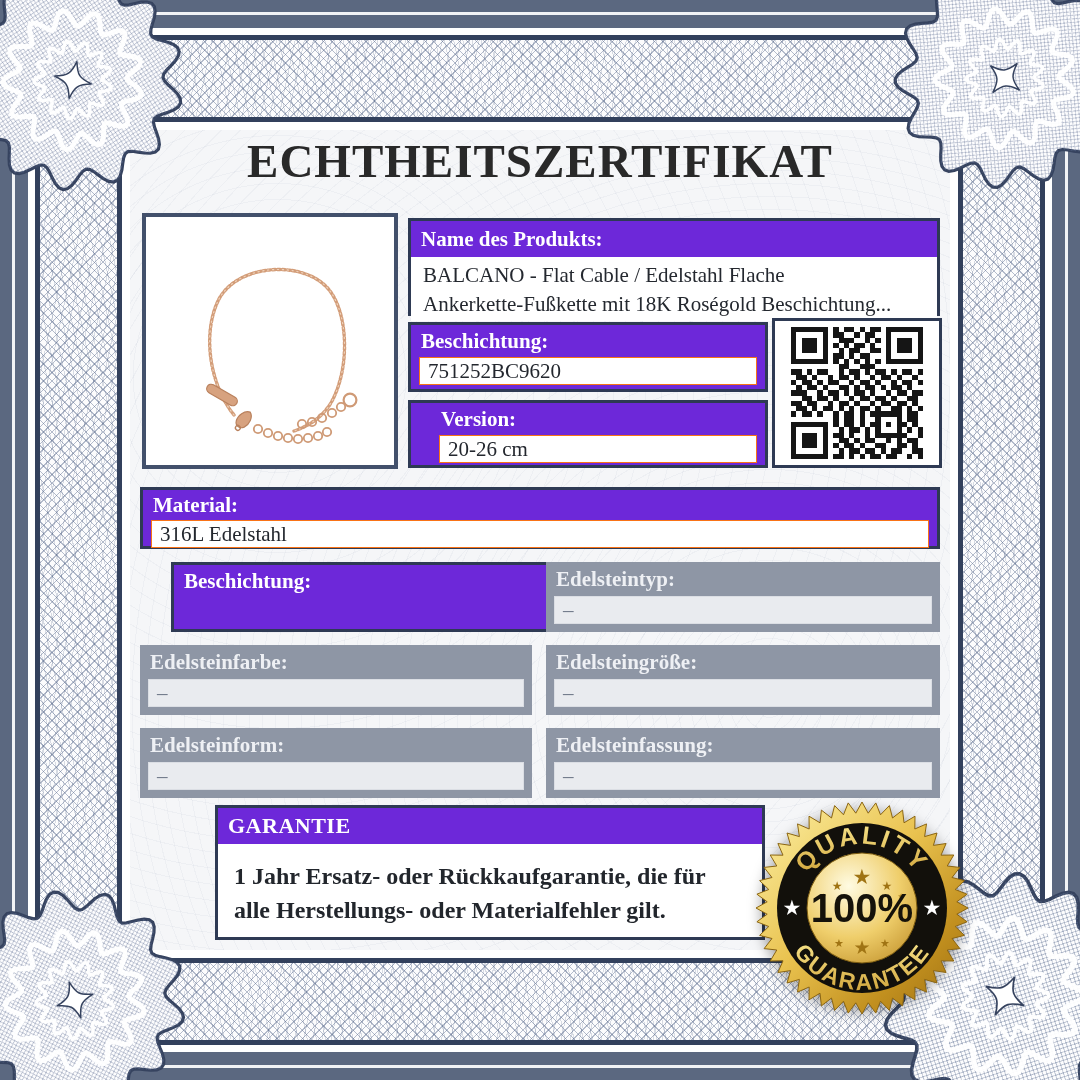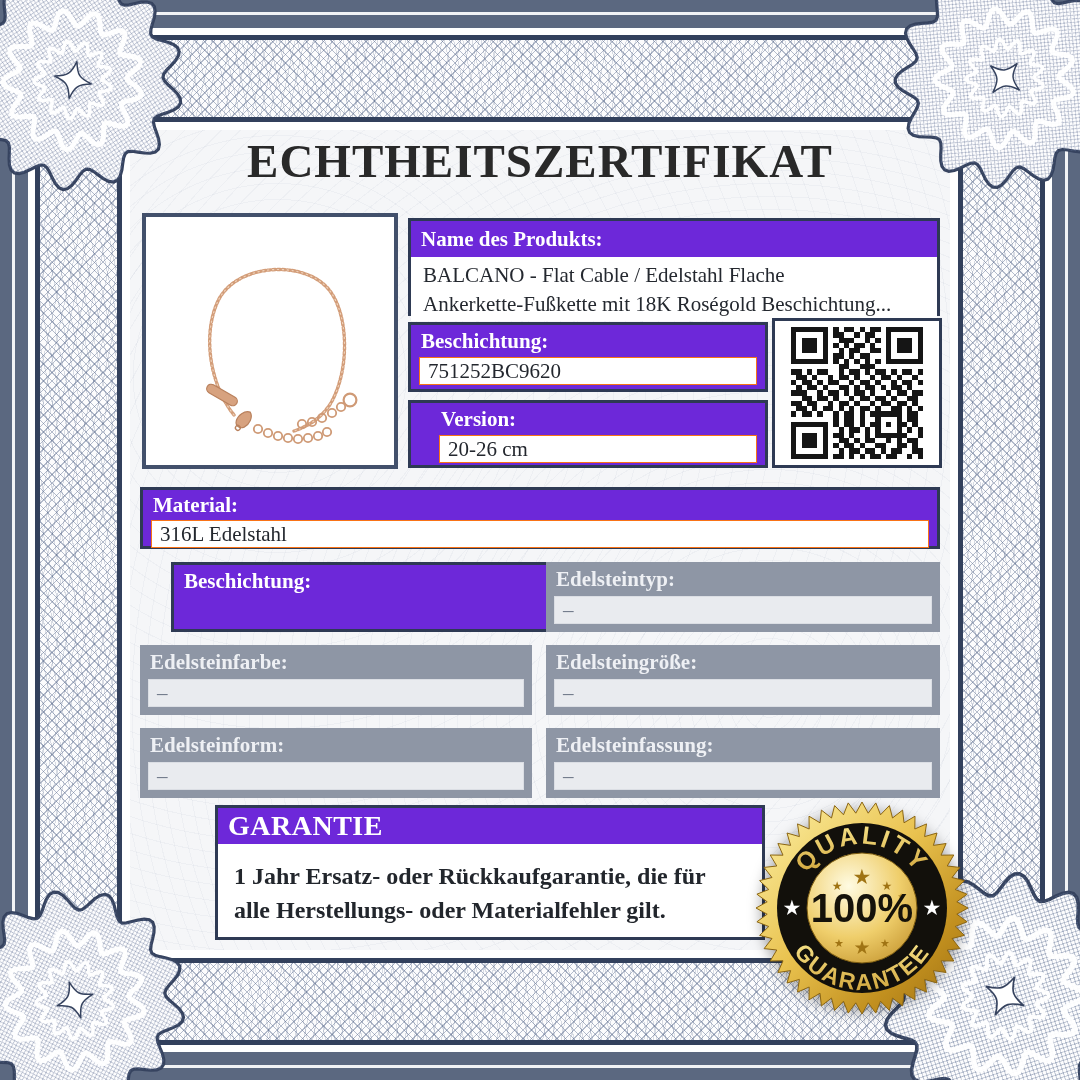--- a/index.html
+++ b/index.html
@@ -68,21 +68,21 @@
   .spec{height:70px;}
   #spec0{left:140px;top:562px;width:392px;margin-left:31px;}
   #spec1{left:546px;top:562px;width:394px;}
   #spec2{left:140px;top:645px;width:392px;}
   #spec3{left:546px;top:645px;width:394px;}
   #spec4{left:140px;top:728px;width:392px;}
   #spec5{left:546px;top:728px;width:394px;}
   .inactiveb .hdr{height:34px;line-height:34px;}
   
   .warblock{left:215px;top:805px;width:550px;height:135px;}
-  .warblock .hdr{height:36px;line-height:36px;font-size:28px;letter-spacing:.5px;}
+  .warblock .hdr{height:36px;line-height:36px;font-size:22px;letter-spacing:.5px;}
   .warbody{background:#ffffff;height:93px;padding:16px 16px 0;box-sizing:border-box;
            font-size:24px;font-weight:700;color:#22262c;line-height:1.4;}
   
   .badge{position:absolute;left:750px;top:796px;width:224px;height:224px;z-index:5;
          filter:drop-shadow(0 3px 6px rgba(0,0,0,.35));}
   .badge-sans{font-family:"Liberation Sans", sans-serif;}
 </style>
 </head>
 <body>
 

